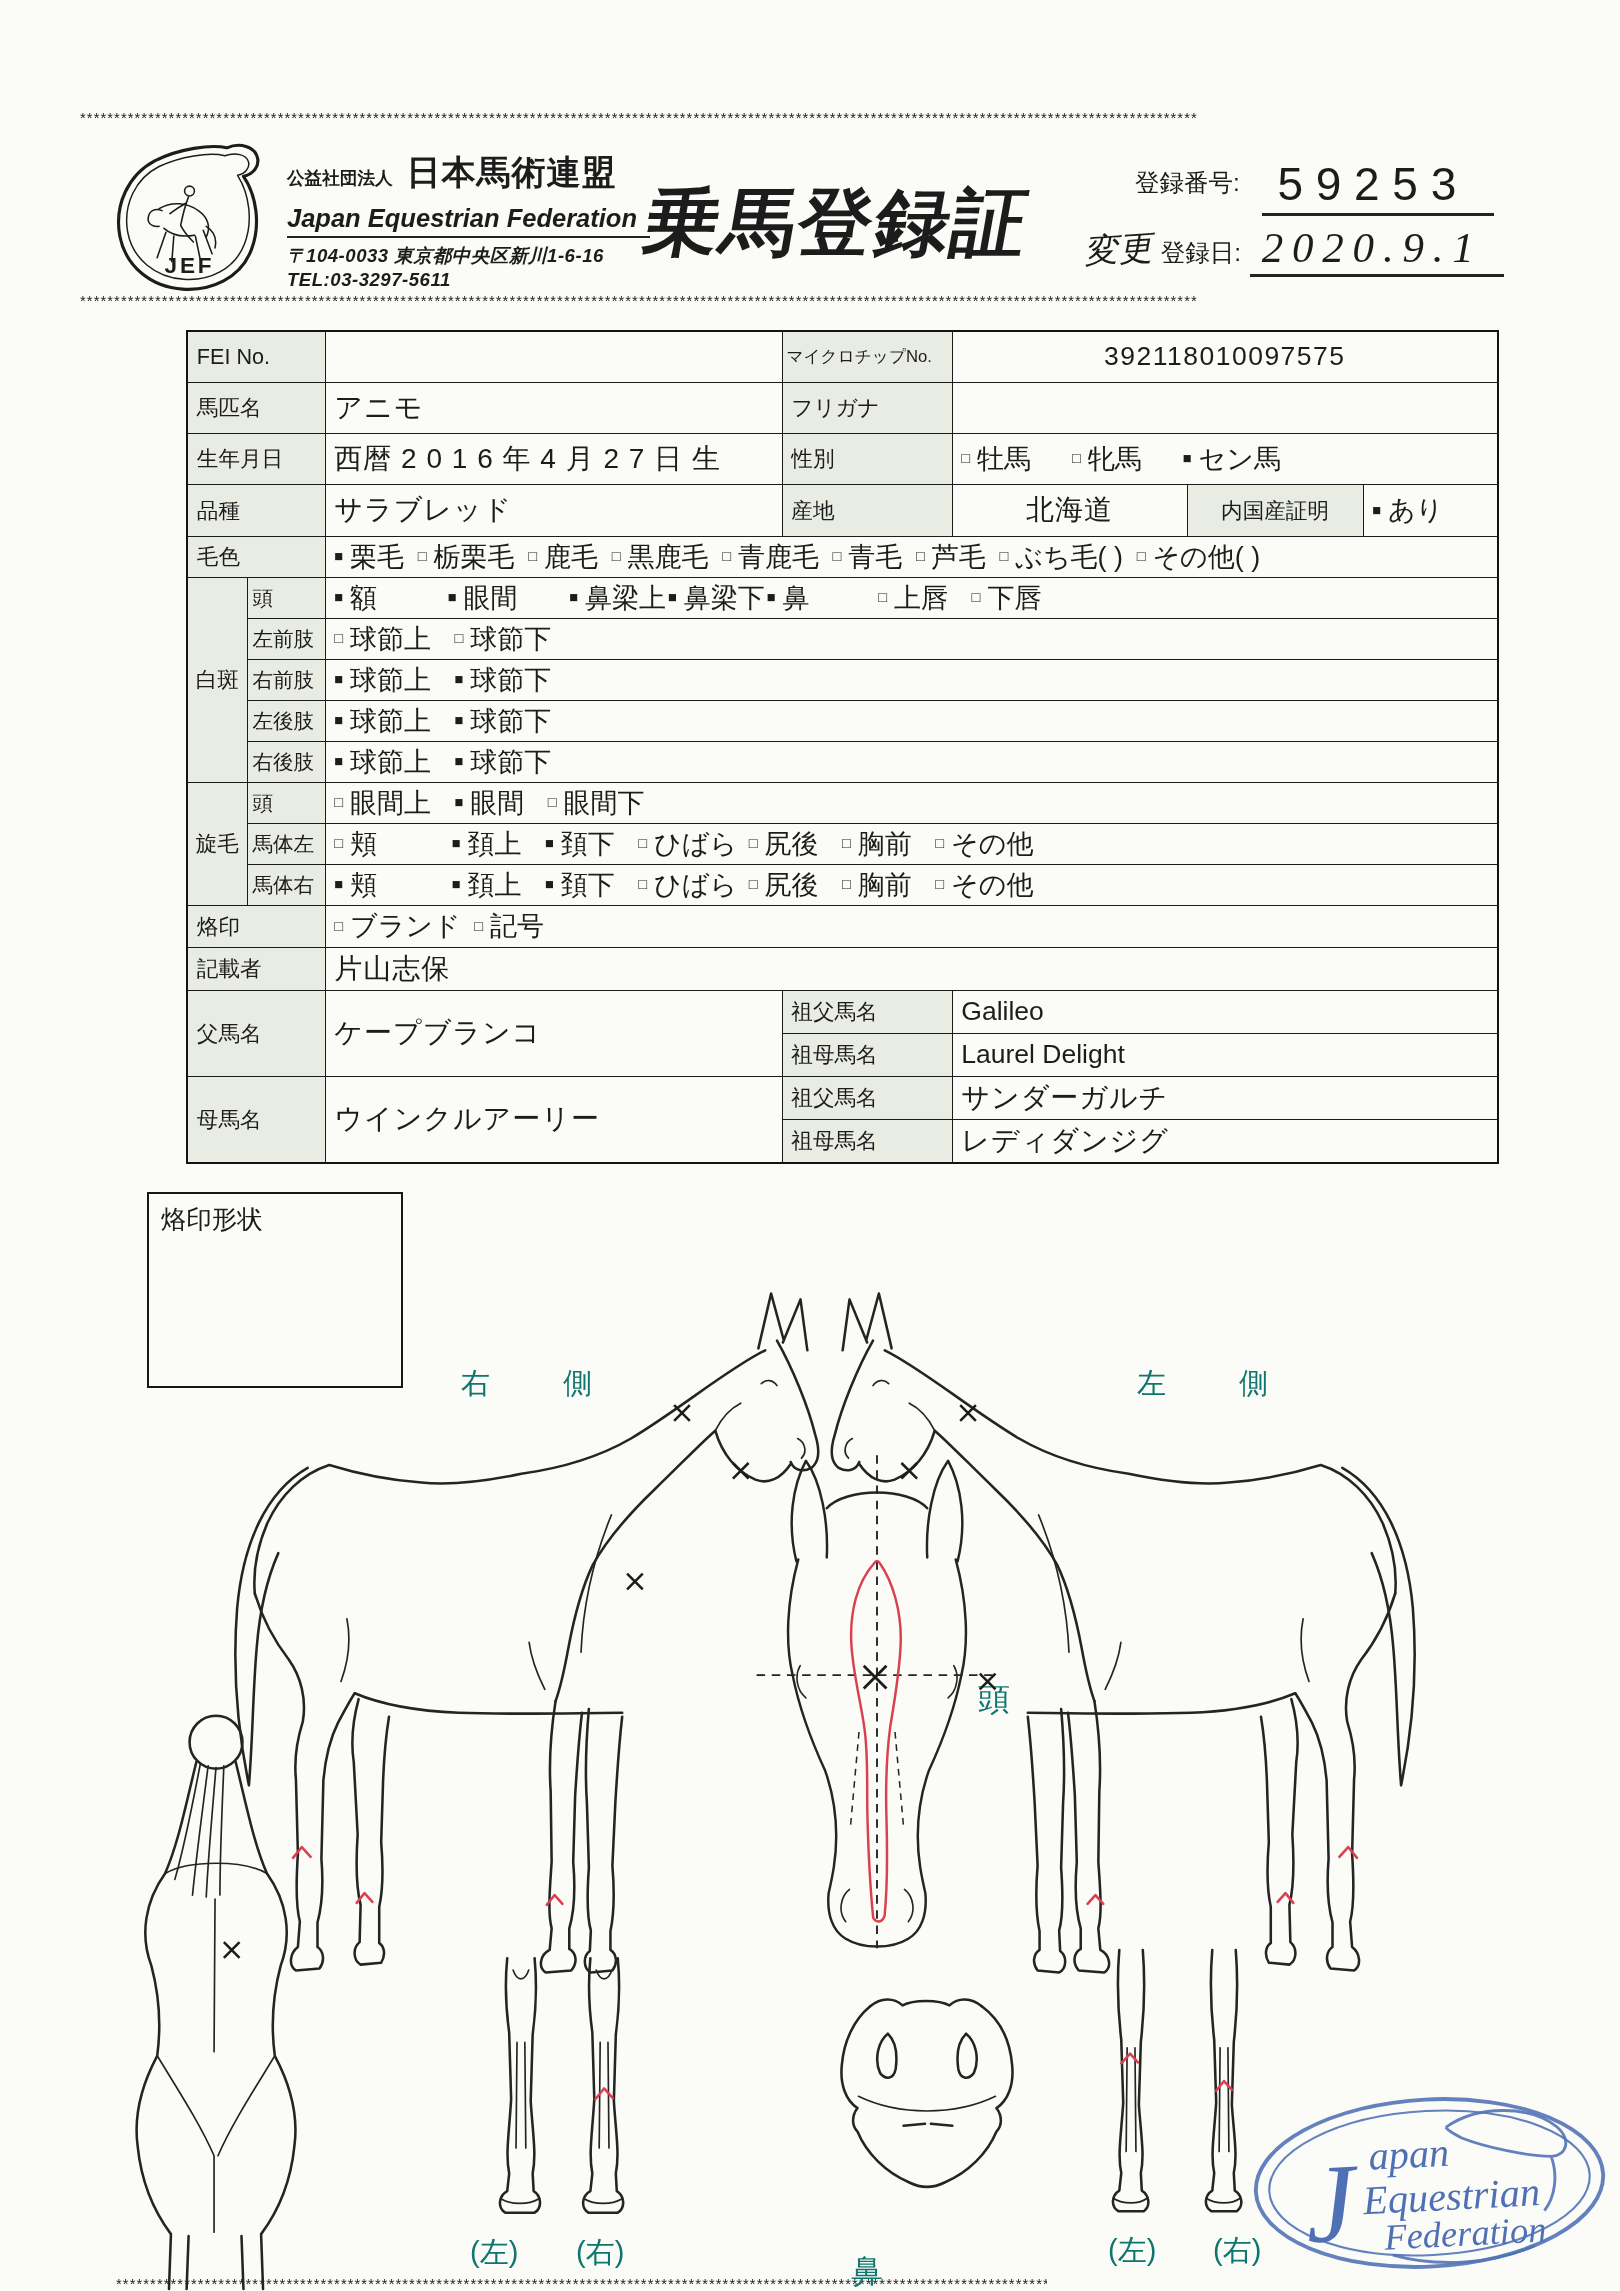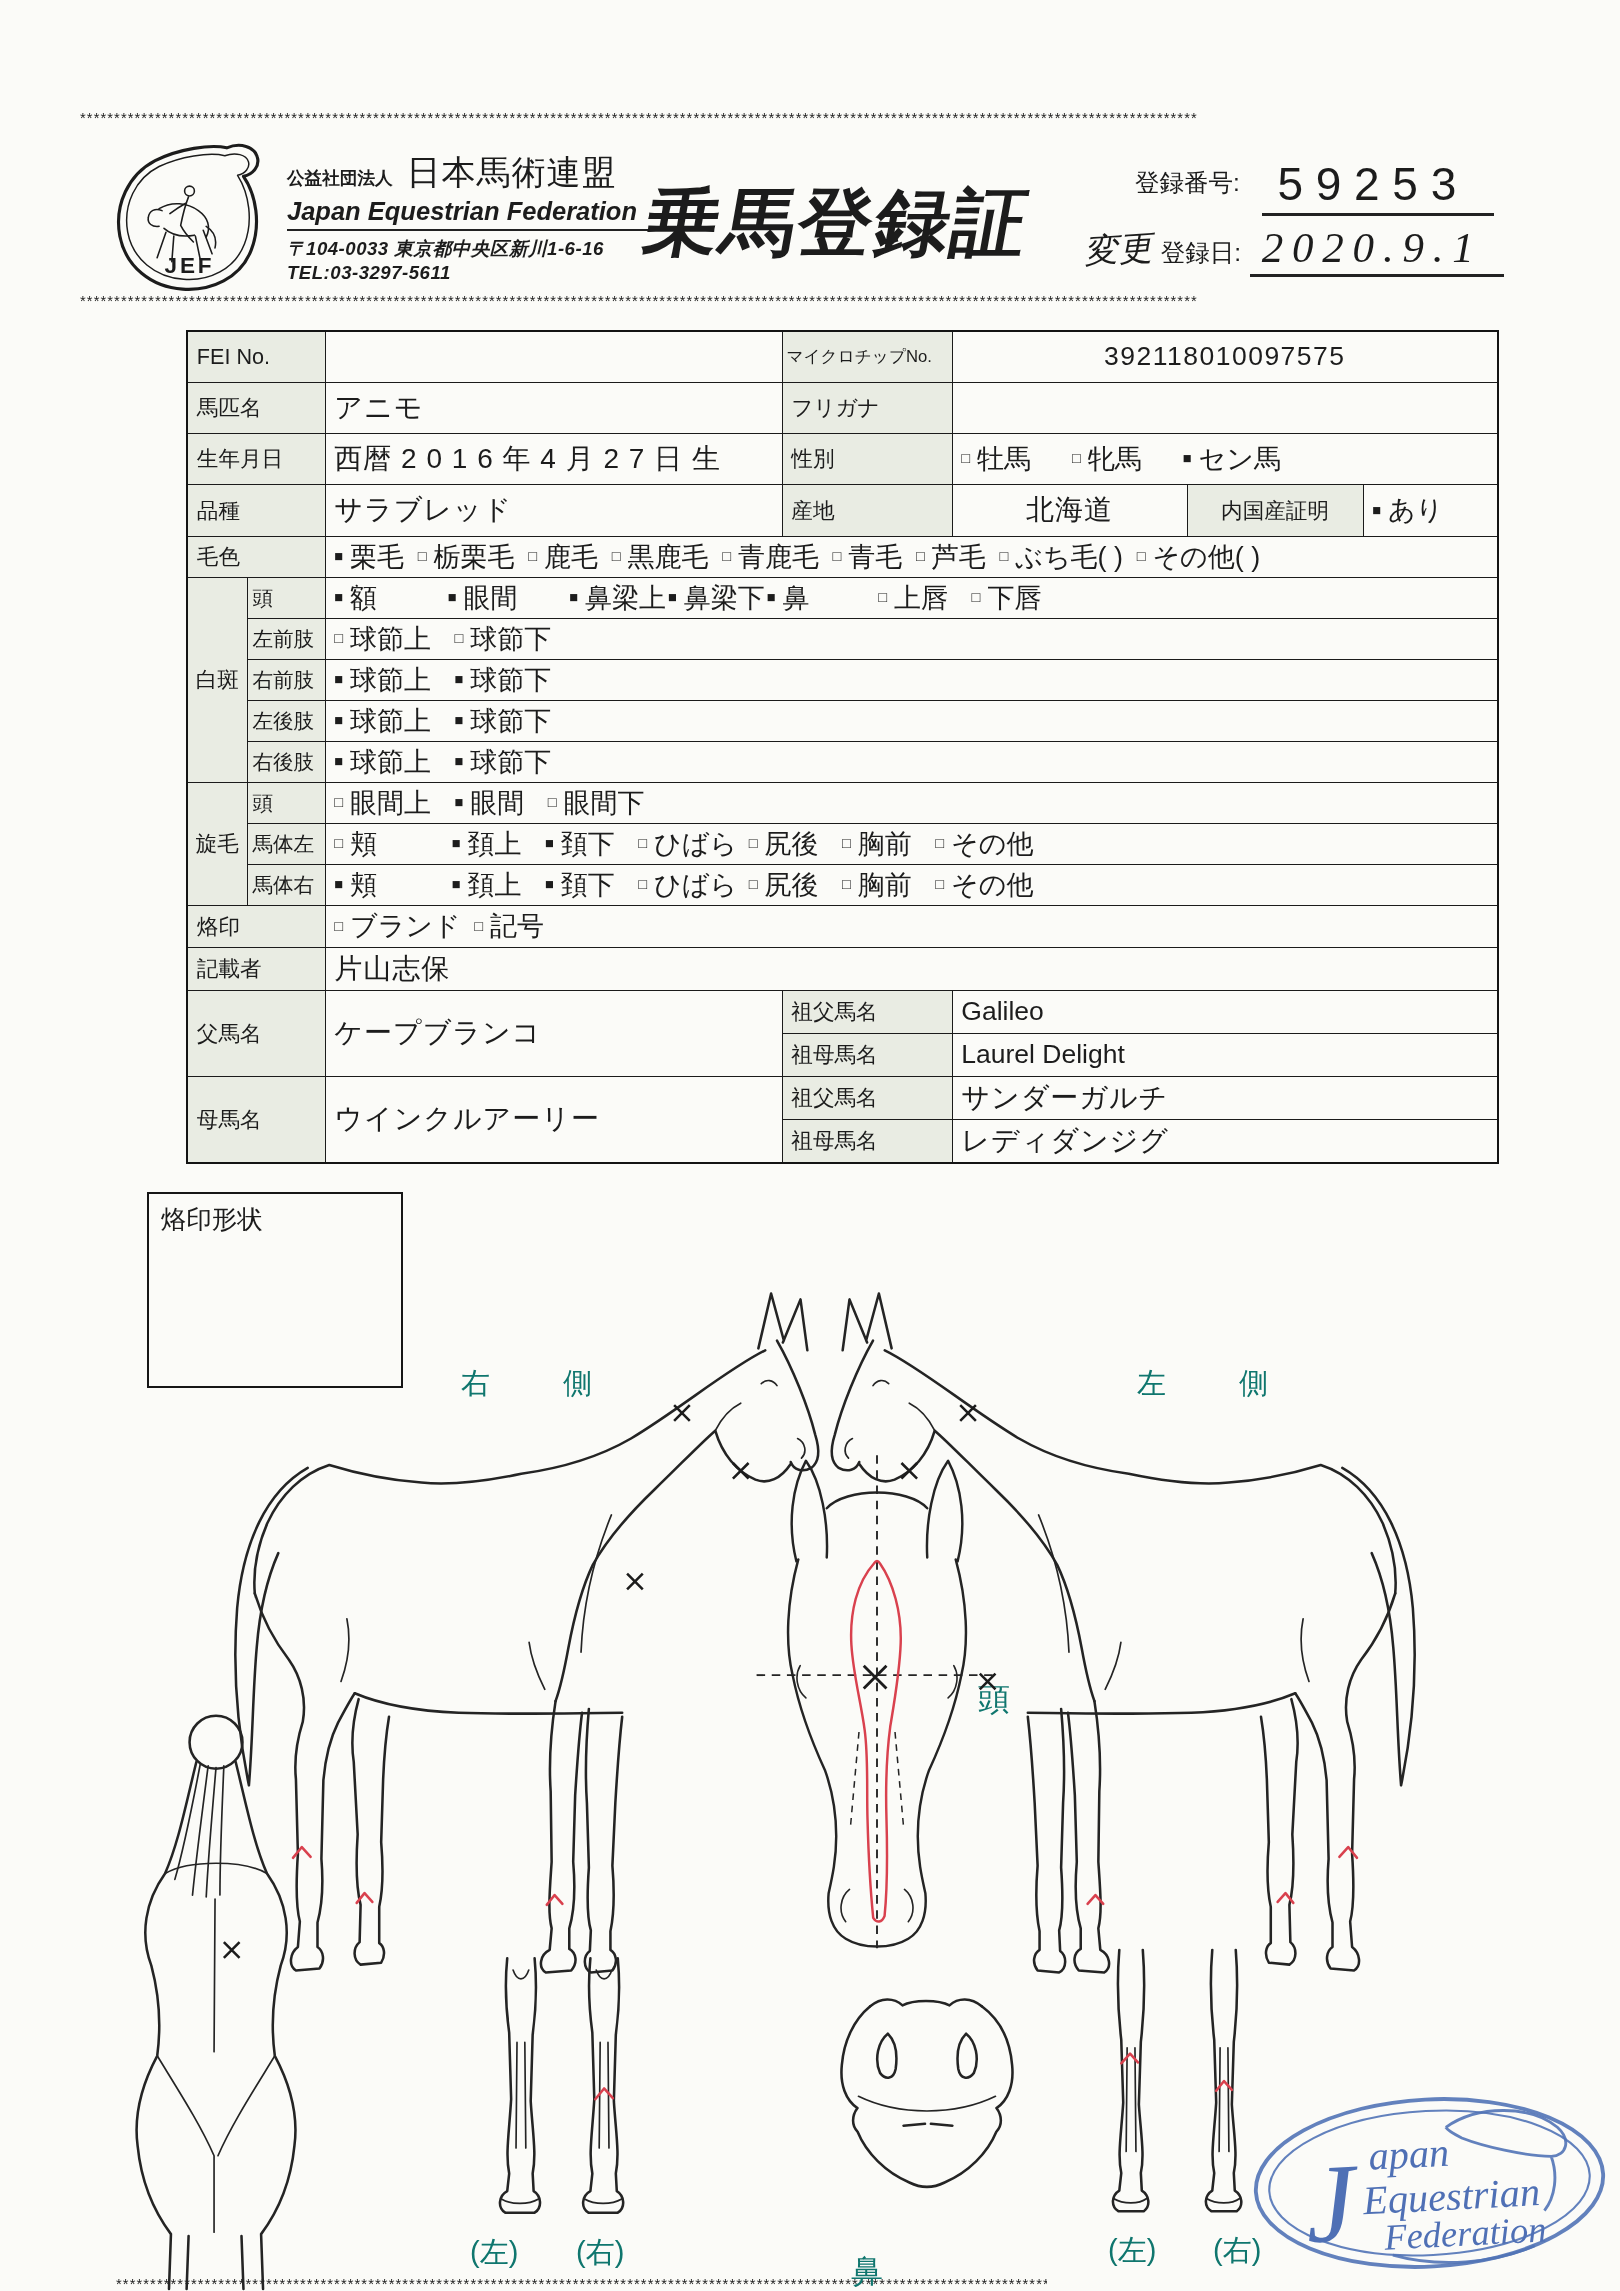--- a/index.html
+++ b/index.html
@@ -4,22 +4,22 @@
 <style>
   *{margin:0;padding:0;box-sizing:border-box}
   html,body{background:#e8e8e8}
   body{width:1620px;height:2292px;position:relative;margin:0 auto;background:#fbfbf8;
        font-family:"Liberation Sans","DejaVu Sans",sans-serif;color:#1c1c1c;overflow:hidden}
   .abs{position:absolute}
   .sep{position:absolute;font-size:14.7px;letter-spacing:1.1px;white-space:nowrap;overflow:hidden;color:#1b1b1b}
   
   .org-line1{display:flex;align-items:baseline;gap:14px}
   .org-type{font-size:17.6px;font-weight:bold}
-  .org-name{font-size:34px;font-weight:normal;letter-spacing:1px}
-  .org-en{font-style:italic;font-weight:bold;font-size:25.5px;border-bottom:2.5px solid #222;padding-bottom:2.9px;margin-top:1px}
+  .org-name{font-size:34px;font-weight:bold;letter-spacing:1px}
+  .org-en{font-style:italic;font-weight:bold;font-size:25.5px;border-bottom:2.5px solid #222;padding-bottom:2.9px;margin-top:8px}
   .org-addr{font-size:18.6px;font-style:italic;font-weight:bold;margin-top:4.9px;letter-spacing:0.5px}
   .org-tel{font-size:18.6px;font-style:italic;font-weight:bold;letter-spacing:0.5px}
   .doc-title{font-size:74px;font-weight:bold;transform:skewX(-10deg);letter-spacing:2.9px}
   .regno-row{display:flex;align-items:center;gap:22px}
   .regno-label{font-size:24.5px;padding-bottom:7.8px}
   .regno-value{font-size:46px;letter-spacing:12.7px;border-bottom:3.9px solid #232323;padding:0 25.5px 2px 15.7px}
   .date-row{display:flex;align-items:flex-end;gap:8.8px}
   .change-note{font-size:34px;font-family:"Liberation Serif",serif;font-style:italic;transform:rotate(-4deg);padding-bottom:3.9px}
   .date-label{font-size:24.5px;padding-bottom:7.8px}
   .date-value{font-size:43px;font-style:italic;font-family:"Liberation Serif",serif;letter-spacing:8.8px;border-bottom:3.9px solid #232323;padding:0 21.6px 2px 11.8px}

